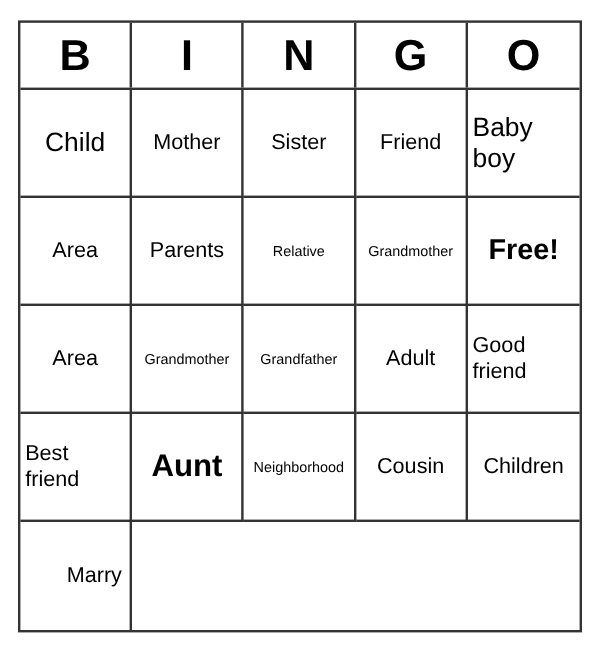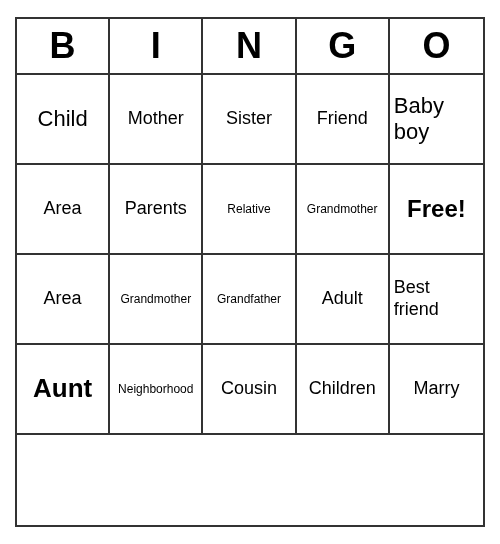--- a/index.html
+++ b/index.html
@@ -97,20 +97,21 @@
       <div class="bingo-cell large">Baby boy</div>
       <div class="bingo-cell medium">Area</div>
       <div class="bingo-cell medium">Parents</div>
       <div class="bingo-cell small">Relative</div>
       <div class="bingo-cell small">Grandmother</div>
       <div class="bingo-cell free">Free!</div>
       <div class="bingo-cell medium">Area</div>
       <div class="bingo-cell small">Grandmother</div>
       <div class="bingo-cell small">Grandfather</div>
       <div class="bingo-cell medium">Adult</div>
+      <div class="bingo-cell medium">Good friend</div>
       <div class="bingo-cell medium">Best friend</div>
       <div class="bingo-cell xlarge">Aunt</div>
       <div class="bingo-cell small">Neighborhood</div>
       <div class="bingo-cell medium">Cousin</div>
       <div class="bingo-cell medium">Children</div>
       <div class="bingo-cell medium">Marry</div>
     </div>
 </div>
 
 </body></html>

